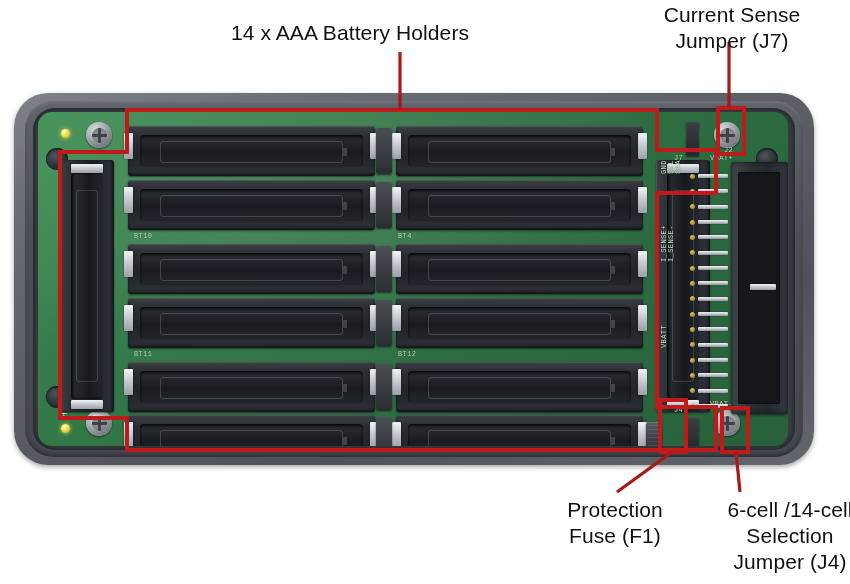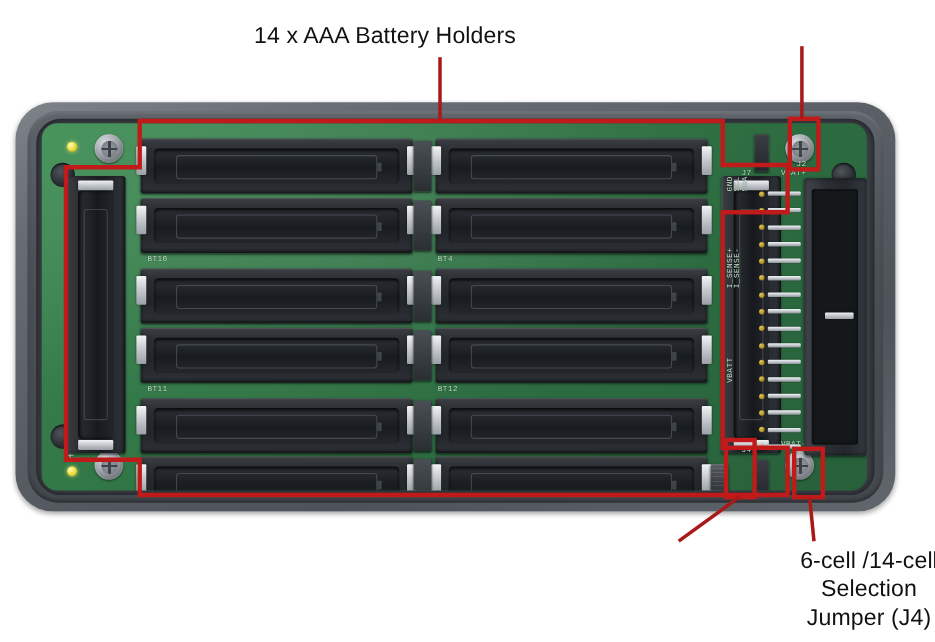--- a/index.html
+++ b/index.html
@@ -421,19 +421,23 @@
     <g id="leader-lines" stroke="#a81919" stroke-width="3.2" stroke-linecap="butt">
         <line x1="400" y1="52" x2="400" y2="110"></line>
         <line x1="729" y1="42" x2="729" y2="108"></line>
         <line x1="617" y1="492" x2="672" y2="452"></line>
         <line x1="740" y1="492" x2="736" y2="452"></line>
       </g>
   </svg>
 
   <div class="callout" style="left:180px; top:20px;  width:340px;">14 x AAA Battery Holders</div>
 
-
+  <div class="callout" style="left:622px; top:2px;   width:220px;">Current Sense
+Jumper (J7)</div>
+
+  <div class="callout" style="left:515px; top:497px; width:200px;">Protection
+Fuse (F1)</div>
 
   <div class="callout" style="left:690px; top:497px; width:200px;">6-cell /14-cell
 Selection
 Jumper (J4)</div>
 
 </div>
 
 </body></html>

